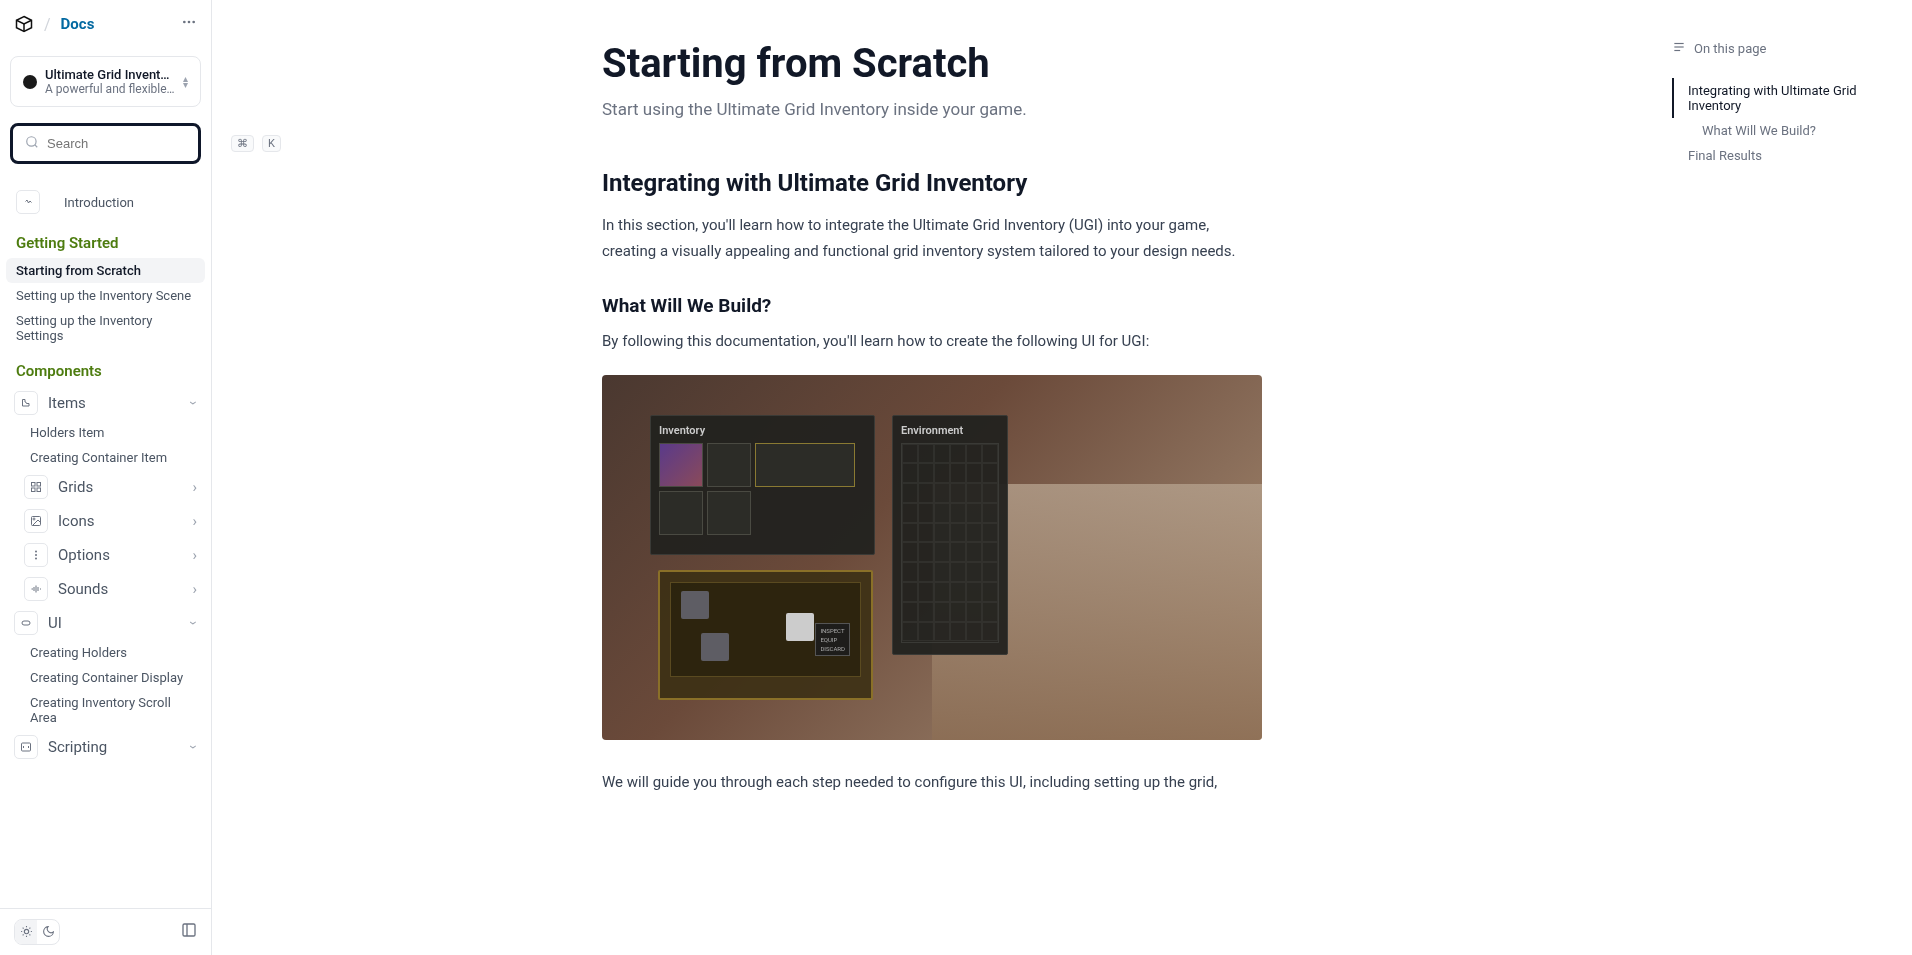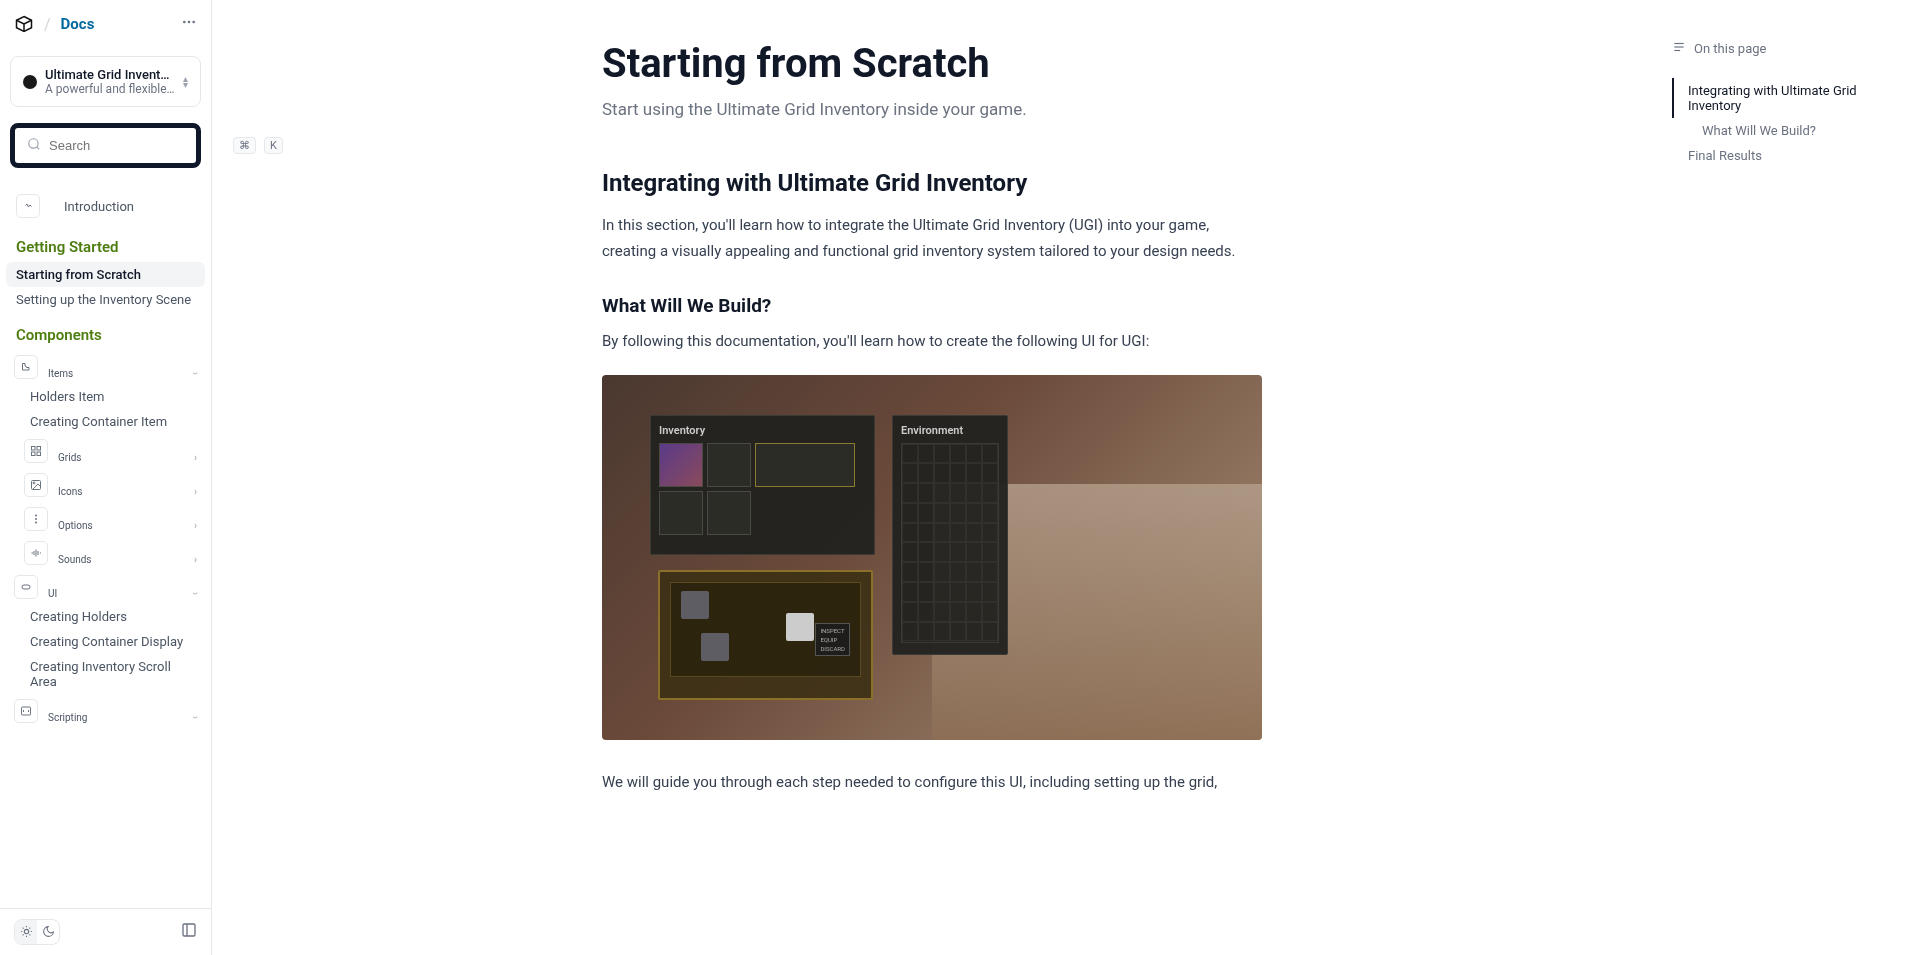--- a/index.html
+++ b/index.html
@@ -100,21 +100,21 @@
     
     .selector-arrows {
       color: #9ca3af;
       font-size: 10px;
       line-height: 6px;
     }
     
     .search-box {
       margin: 8px 10px;
       padding: 8px 12px;
-      border: 5px solid #0f172a;
+      border: 3px solid #0f172a;
       border-radius: 8px;
       display: flex;
       align-items: center;
       gap: 8px;
     }
     
     .search-icon-el {
       color: #9ca3af;
     }
     
@@ -185,24 +185,24 @@
       color: #111827;
       font-weight: 500;
     }
     
     .nav-sub-item-indented {
       padding-left: 24px;
     }
     
     .nav-expandable {
       display: flex;
-      align-items: flex-end;
+      align-items: center;
       padding: 5px 8px;
       gap: 10px;
-      font-size: 10px;
+      font-size: 15px;
       color: #4b5563;
       cursor: pointer;
       border-radius: 6px;
     }
     
     .nav-expandable-indented {
       padding-left: 18px;
     }
     
     .chevron {
@@ -505,20 +505,21 @@
         <svg width="12" height="12" viewBox="0 0 24 24" fill="none" stroke="currentColor" stroke-width="2">
             <path d="M7 11 L10 8 L13 14 L16 10 L19 13"></path>
           </svg>
       </span>
       <span>Introduction</span>
     </div>
 
     <div class="nav-section-title">Getting Started</div>
     <div class="nav-sub-item active">Starting from Scratch</div>
     <div class="nav-sub-item">Setting up the Inventory Scene</div>
+    <div class="nav-sub-item">Setting up the Inventory Settings</div>
 
     <div class="nav-section-title">Components</div>
 
     <div class="nav-expandable">
       <span class="nav-item-icon-box">
         <svg width="12" height="12" viewBox="0 0 24 24" fill="none" stroke="currentColor" stroke-width="2">
             <path d="M5 5h5v5a3 3 0 0 1 3 3h5v5H5z"></path>
           </svg>
       </span>
       <span>Items</span>

